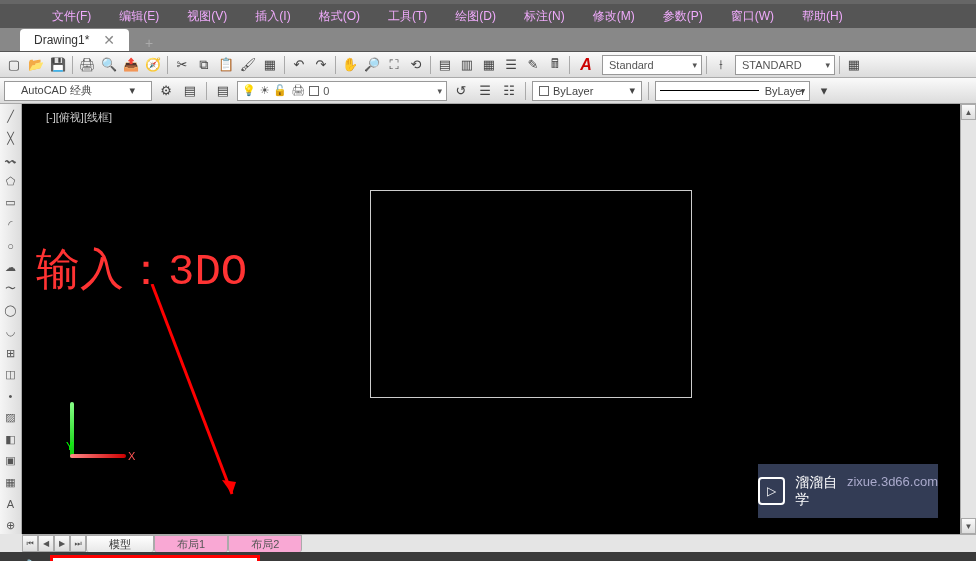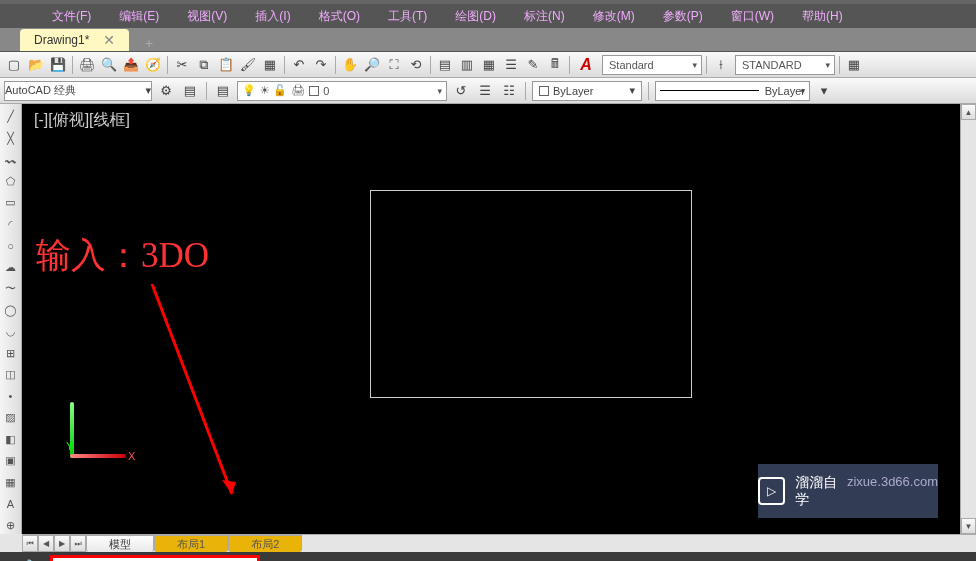--- a/index.html
+++ b/index.html
@@ -4,63 +4,63 @@
   <style>
     * { margin: 0; padding: 0; box-sizing: border-box; font-family: "Microsoft YaHei", Arial, sans-serif; }
     body { background: #e5e5e5; width: 976px; height: 561px; overflow: hidden; position: relative; }
     
     .title-gap { height: 4px; background: #666; }
     
     .menubar { background: #555; height: 24px; display: flex; align-items: center; padding-left: 48px; gap: 20px; }
     .menu-item { color: #f0abfc; font-size: 12px; cursor: pointer; padding: 2px 4px; }
     
     .tabbar { background: #888; height: 24px; display: flex; align-items: flex-end; padding-left: 20px; border-bottom: 1px solid #555; }
-    .file-tab { background: #fef9c3; border-radius: 4px 4px 0 0; padding: 3px 14px; font-size: 12px; color: #333; display: flex; align-items: center; gap: 14px; margin-right: 8px; }
+    .file-tab { background: #ffffff; border-radius: 4px 4px 0 0; padding: 3px 14px; font-size: 12px; color: #333; display: flex; align-items: center; gap: 14px; margin-right: 8px; }
     .tab-close { color: #888; cursor: pointer; font-size: 14px; }
     .tab-add { color: #aaa; font-size: 14px; padding: 0 8px; cursor: pointer; }
     
     .toolbar1 { background: linear-gradient(#fafafa,#dcdcdc); height: 26px; display: flex; align-items: center; padding: 0 4px; gap: 2px; border-bottom: 1px solid #aaa; }
     .toolbar2 { background: linear-gradient(#fafafa,#dcdcdc); height: 26px; display: flex; align-items: center; padding: 0 4px; gap: 4px; border-bottom: 1px solid #aaa; }
     .tb-btn { width: 20px; height: 20px; display: flex; align-items: center; justify-content: center; font-size: 13px; color: #444; cursor: pointer; border-radius: 2px; }
     .tb-sep { width: 1px; height: 18px; background: #aaa; margin: 0 2px; }
     .style-box { display: flex; align-items: center; gap: 4px; }
     .style-icon { width: 24px; height: 20px; display: flex; align-items: center; justify-content: center; font-size: 16px; color: #c00; font-weight: bold; font-style: italic; }
     .style-select { background: #fff; border: 1px solid #999; height: 20px; font-size: 11px; padding: 0 20px 0 6px; width: 100px; color: #555; display: flex; align-items: center; position: relative; }
     .style-select::after { content: "▾"; position: absolute; right: 4px; font-size: 9px; }
     
-    .workspace-sel { background: #fff; border: 1px solid #999; height: 20px; font-size: 11px; padding: 0 0; width: 148px; display: flex; align-items: center; justify-content: space-between; color: #444; }
+    .workspace-sel { background: #fff; border: 1px solid #999; height: 20px; font-size: 11px; padding: 0 16px; width: 148px; display: flex; align-items: center; justify-content: space-between; color: #444; }
     .layer-sel { background: #fff; border: 1px solid #999; height: 20px; font-size: 11px; padding: 0 4px; width: 210px; display: flex; align-items: center; gap: 4px; color: #555; position: relative; }
     .layer-sel::after { content: "▾"; position: absolute; right: 4px; font-size: 9px; }
     .bylayer-sel { background: #fff; border: 1px solid #999; height: 20px; font-size: 11px; padding: 0 6px; width: 110px; display: flex; align-items: center; justify-content: space-between; color: #444; }
     .linetype-sel { background: #fff; border: 1px solid #999; height: 20px; font-size: 11px; padding: 0 4px; width: 155px; display: flex; align-items: center; gap: 6px; color: #444; position: relative; }
     .linetype-sel::after { content: "▾"; position: absolute; right: 4px; font-size: 9px; }
     .linetype-line { flex: 1; height: 1px; background: #000; }
     
     .main-area { display: flex; height: 430px; background: #e5e5e5; }
     .left-toolbar { width: 22px; background: linear-gradient(90deg,#f5f5f5,#ddd); display: flex; flex-direction: column; align-items: center; padding-top: 4px; gap: 4px; border-right: 1px solid #aaa; }
     .lt-btn { width: 18px; height: 18px; display: flex; align-items: center; justify-content: center; font-size: 11px; color: #555; cursor: pointer; }
     
     .drawing-area { flex: 1; background: #000; position: relative; }
-    .view-label { position: absolute; top: 6px; left: 12px; color: #ccc; font-size: 16px; }
+    .view-label { position: absolute; top: 6px; left: 24px; color: #ccc; font-size: 11px; }
     .rectangle { position: absolute; top: 86px; left: 348px; width: 322px; height: 208px; border: 1px solid #ccc; }
-    .overlay-text { position: absolute; top: 128px; left: 14px; color: #ff3333; font-size: 35px; font-family: Liberation Serif, serif; }
+    .overlay-text { position: absolute; top: 136px; left: 14px; color: #ff3333; font-size: 44px; font-family: Liberation Mono, monospace; }
     .axis { position: absolute; bottom: 76px; left: 48px; }
     .axis-y { width: 4px; height: 56px; background: linear-gradient(to bottom, #8f8, #0c0); position: absolute; bottom: 0; left: 0; border-radius: 2px; }
     .axis-x { width: 56px; height: 4px; background: linear-gradient(to right, #f88, #c00); position: absolute; bottom: 0; left: 0; border-radius: 2px; }
     .axis-ly { position: absolute; top: -18px; left: -4px; color: #0f0; font-size: 11px; }
     .axis-lx { position: absolute; bottom: -4px; left: 58px; color: #f55; font-size: 11px; }
     
     .scrollbar-v { width: 16px; background: #e5e5e5; border-left: 1px solid #aaa; display: flex; flex-direction: column; }
     .sb-btn { height: 16px; display: flex; align-items: center; justify-content: center; font-size: 8px; color: #555; background: linear-gradient(#fafafa,#ddd); border: 1px solid #aaa; cursor: pointer; }
     .sb-track-v { flex: 1; background: #e5e5e5; }
     
     .bottom-strip { display: flex; height: 18px; background: #e5e5e5; border-top: 1px solid #aaa; margin-left: 22px; }
     .sb-btn-h { width: 16px; display: flex; align-items: center; justify-content: center; font-size: 8px; color: #555; background: linear-gradient(#fafafa,#ddd); border: 1px solid #aaa; cursor: pointer; }
     .layout-tab { background: linear-gradient(#fff,#e8e8e8); border: 1px solid #aaa; border-bottom: none; padding: 1px 22px; font-size: 11px; color: #333; border-radius: 0 0 3px 3px; cursor: pointer; }
-    .layout-tab.inactive { background: #eab308; color: #555; }
+    .layout-tab.inactive { background: #f9a8d4; color: #555; }
     
     .cmd-bar { background: #3a3a3a; height: 30px; display: flex; align-items: center; gap: 8px; padding: 0 6px; position: relative; }
     .cmd-x { color: #ccc; font-size: 12px; cursor: pointer; }
     .cmd-icon { color: #ccc; font-size: 14px; }
     .cmd-input-wrap { background: #fff; height: 24px; width: 210px; display: flex; align-items: center; padding: 0 8px; gap: 8px; border: 3px solid #ff0000; position: relative; }
     .cmd-cursor { font-size: 13px; color: #555; }
     .cmd-text { font-size: 14px; font-weight: bold; color: #000; font-family: monospace; }
     
     .red-arrow { position: absolute; pointer-events: none; }
     

